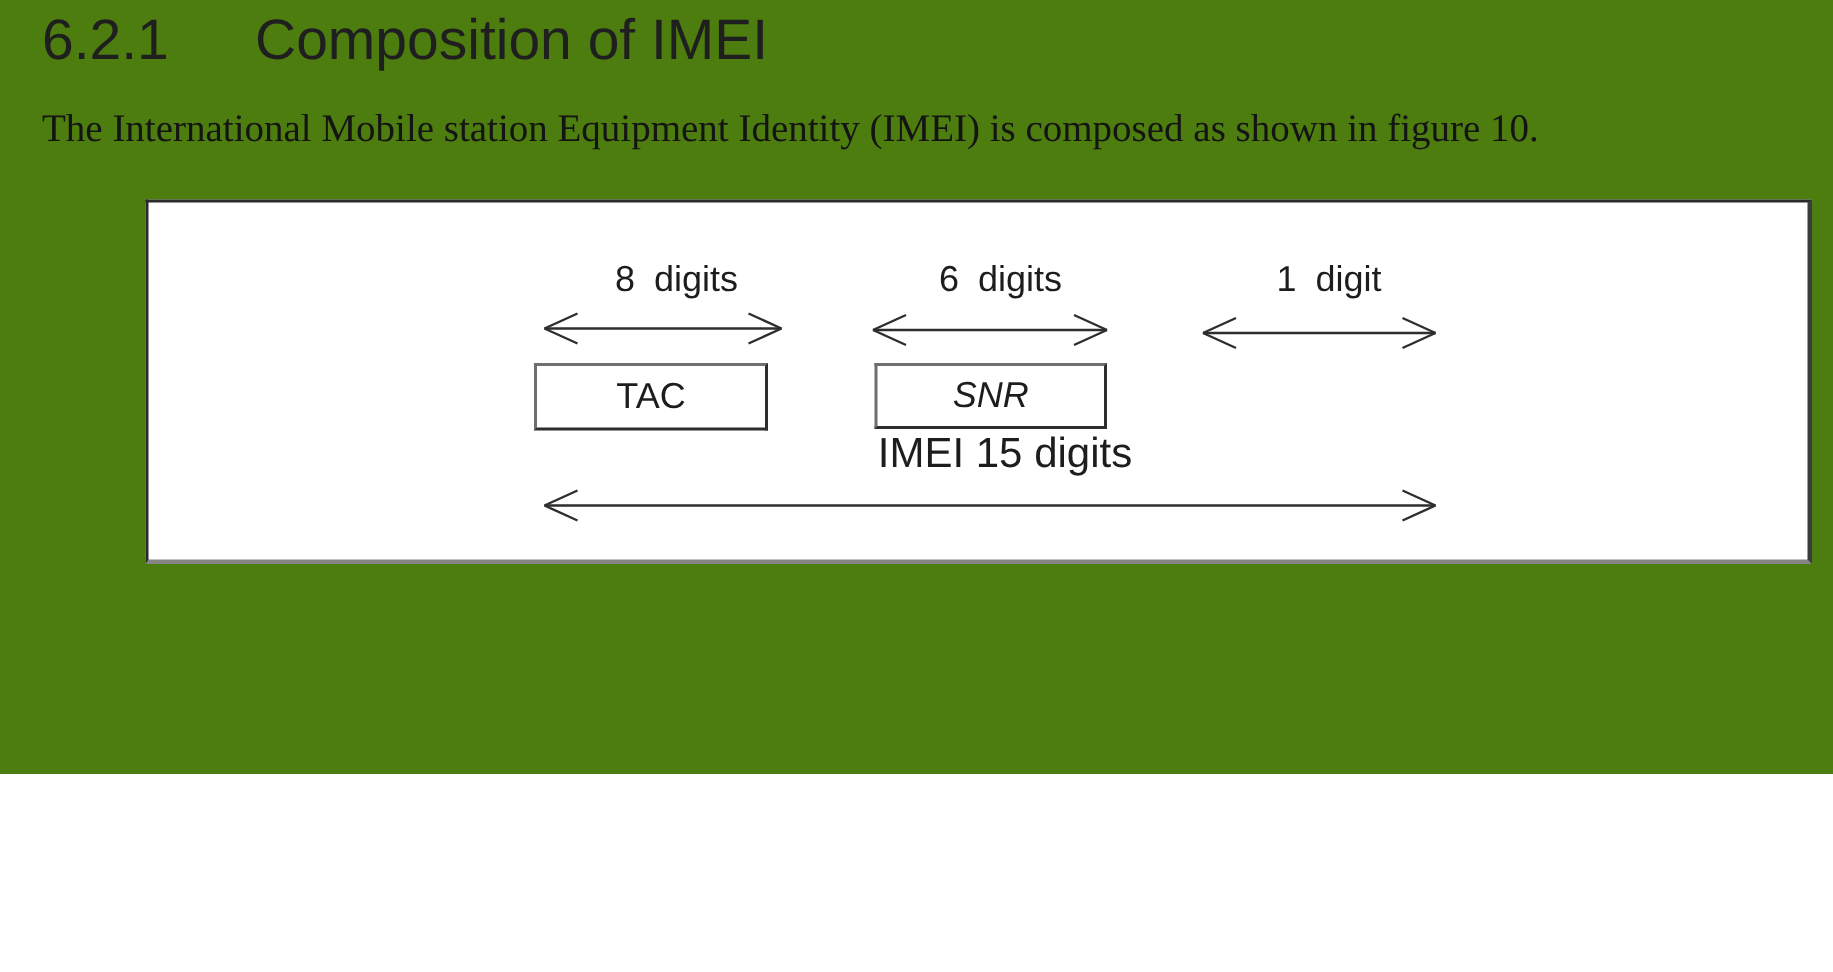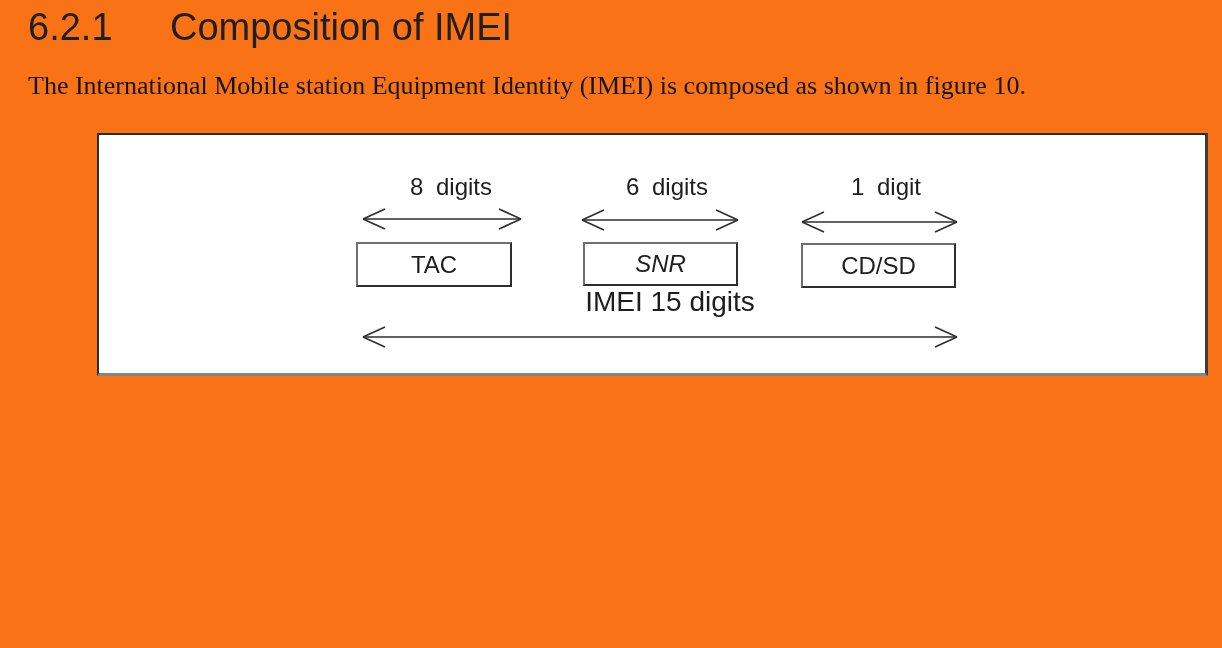--- a/index.html
+++ b/index.html
@@ -1,20 +1,20 @@
 <!DOCTYPE html>
 <html><head>
 <meta charset="utf-8">
 <style>
   html, body { margin: 0; padding: 0; background: #ffffff; }
   .page {
     position: relative;
     width: 1222px;
-    height: 648px;
-    background: #f97316;
+    height: 516px;
+    background: #4d7c0f;
     overflow: hidden;
     color: #1a1a1a;
   }
 
   
   .heading {
     position: absolute;
     left: 28px;
     top: 6px;
     font-family: "Liberation Sans", sans-serif;
@@ -153,20 +153,17 @@
     <div class="size-label lbl-tac">8 digits</div>
     <div class="size-label lbl-snr">6 digits</div>
     <div class="size-label lbl-cdsd">1 digit</div>
 
     <div class="seg-box box-tac">
       <span>TAC</span>
     </div>
     <div class="seg-box box-snr">
       <span>SNR</span>
     </div>
-    <div class="seg-box box-cdsd">
-      <span>CD/SD</span>
-    </div>
 
     <div class="total-label">IMEI 15 digits</div>
 
   </div>
 </div>
 
 </body></html>

